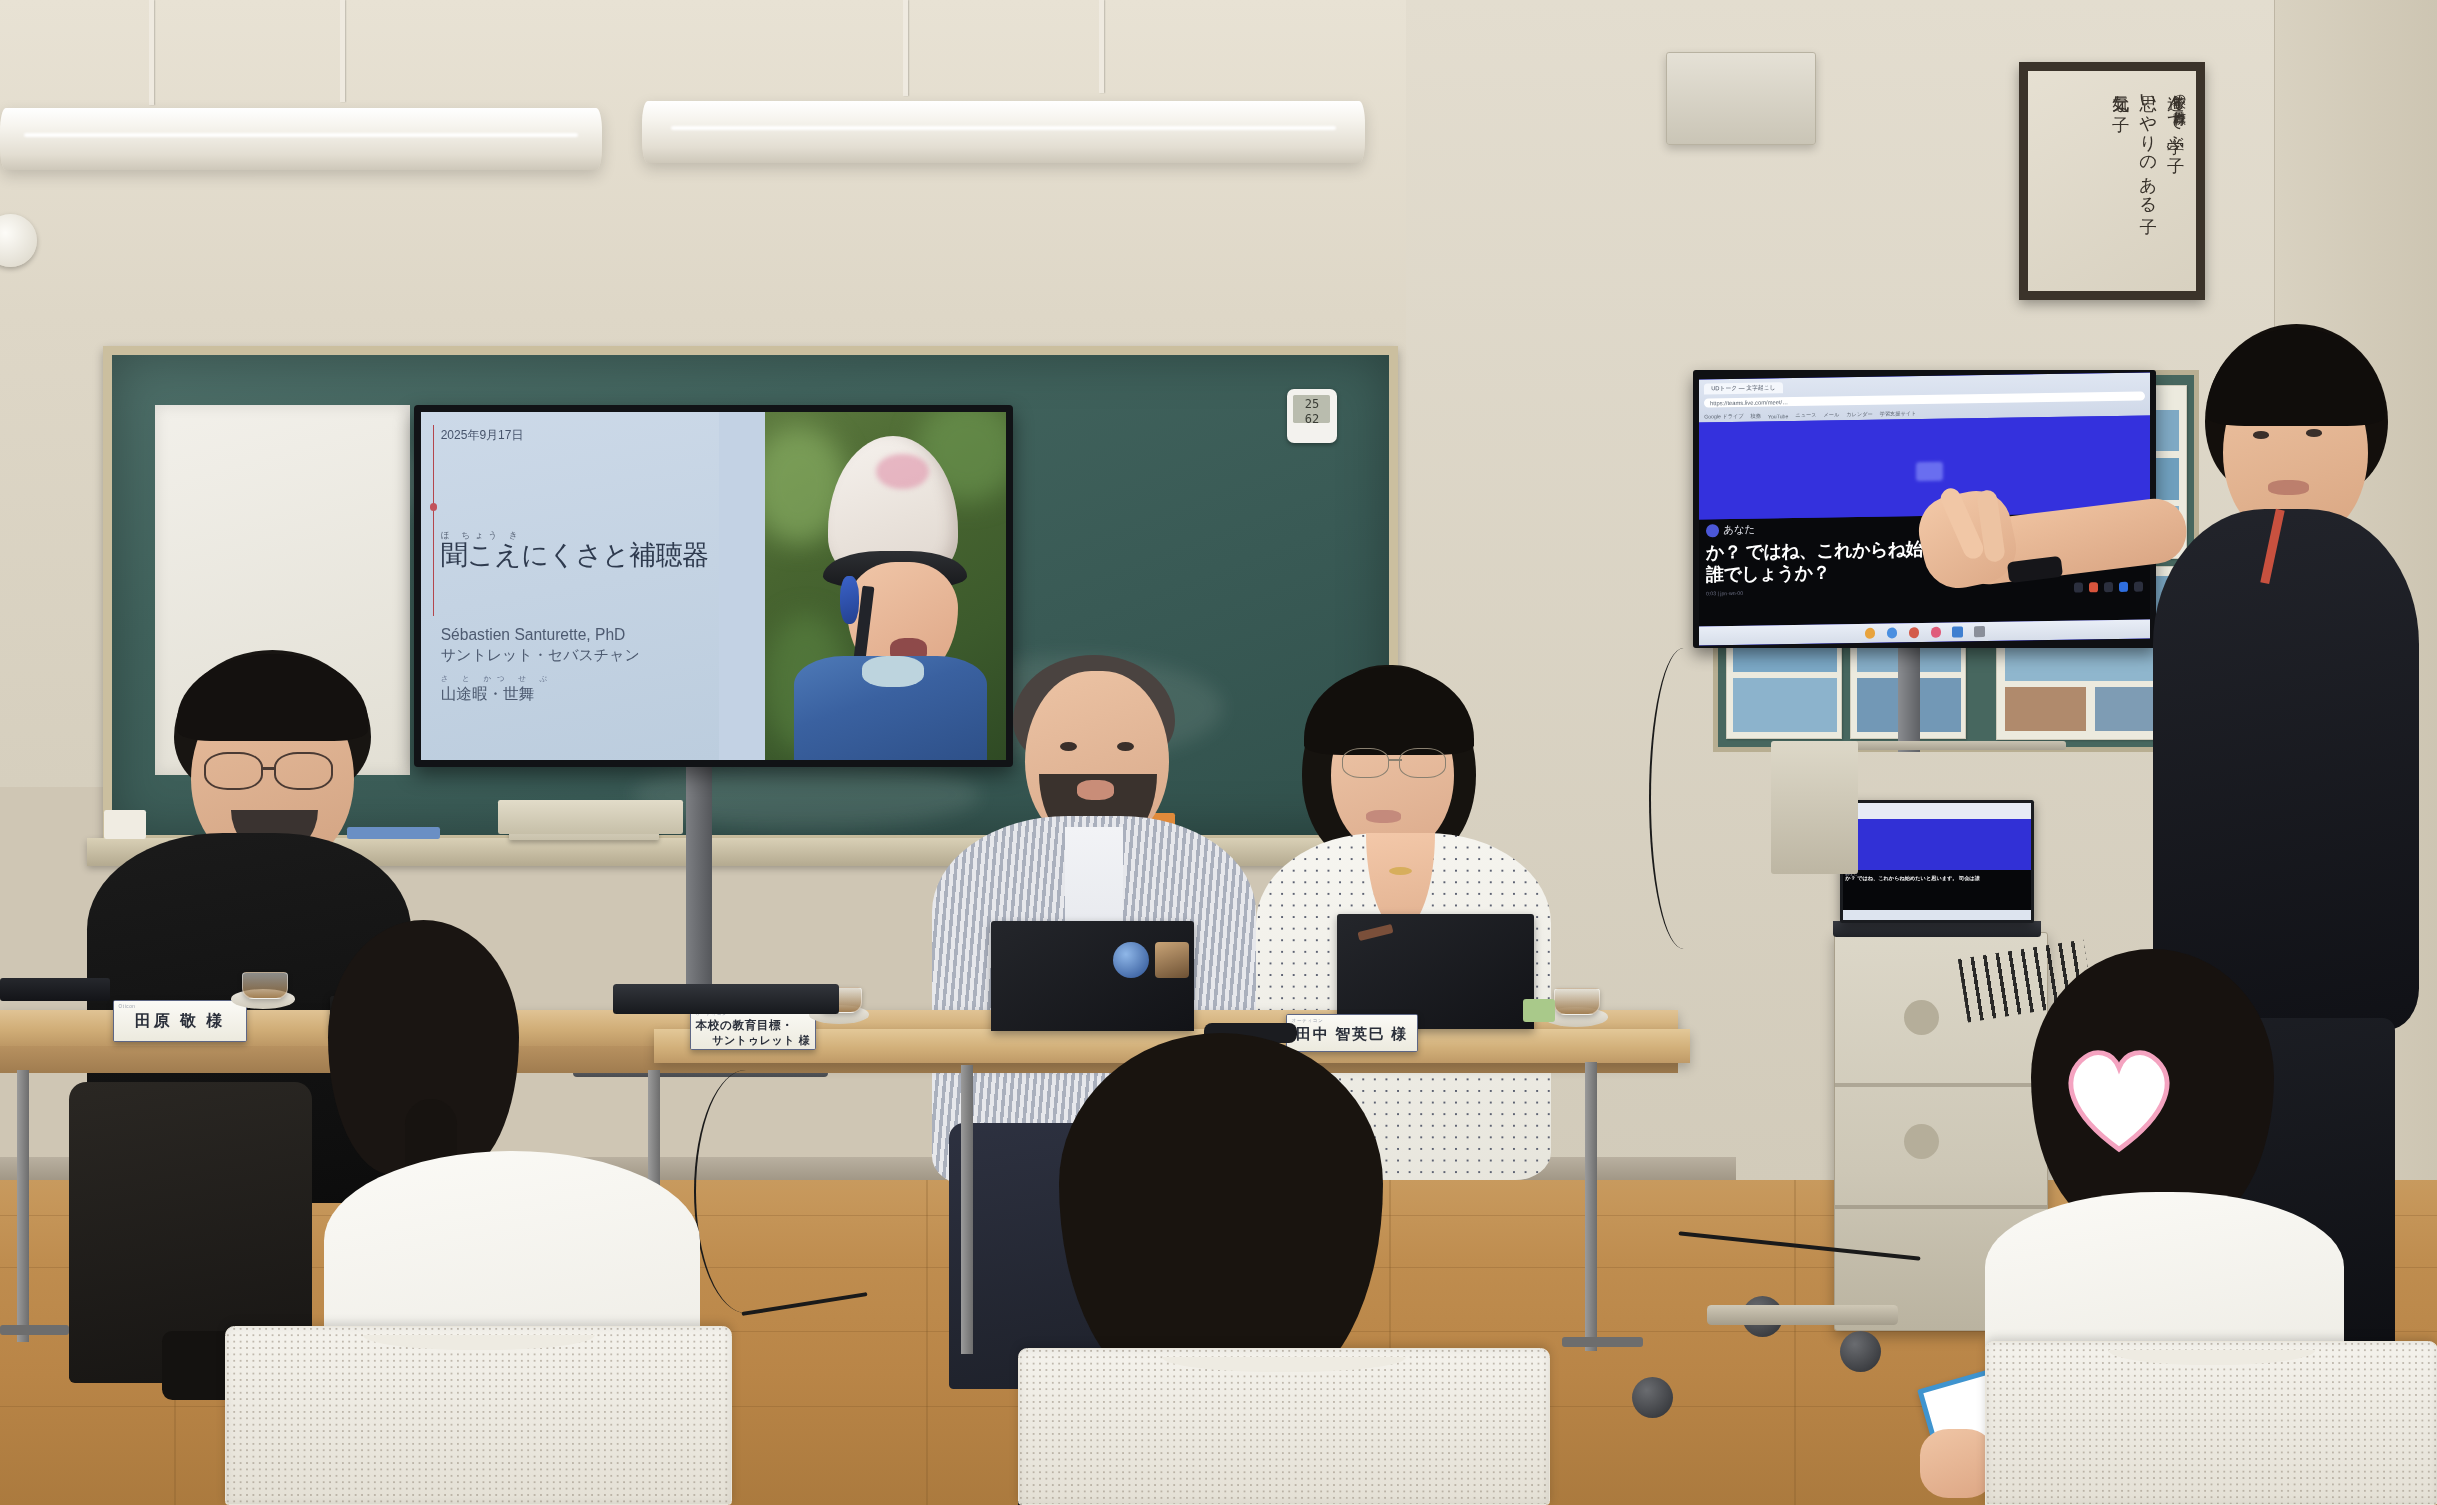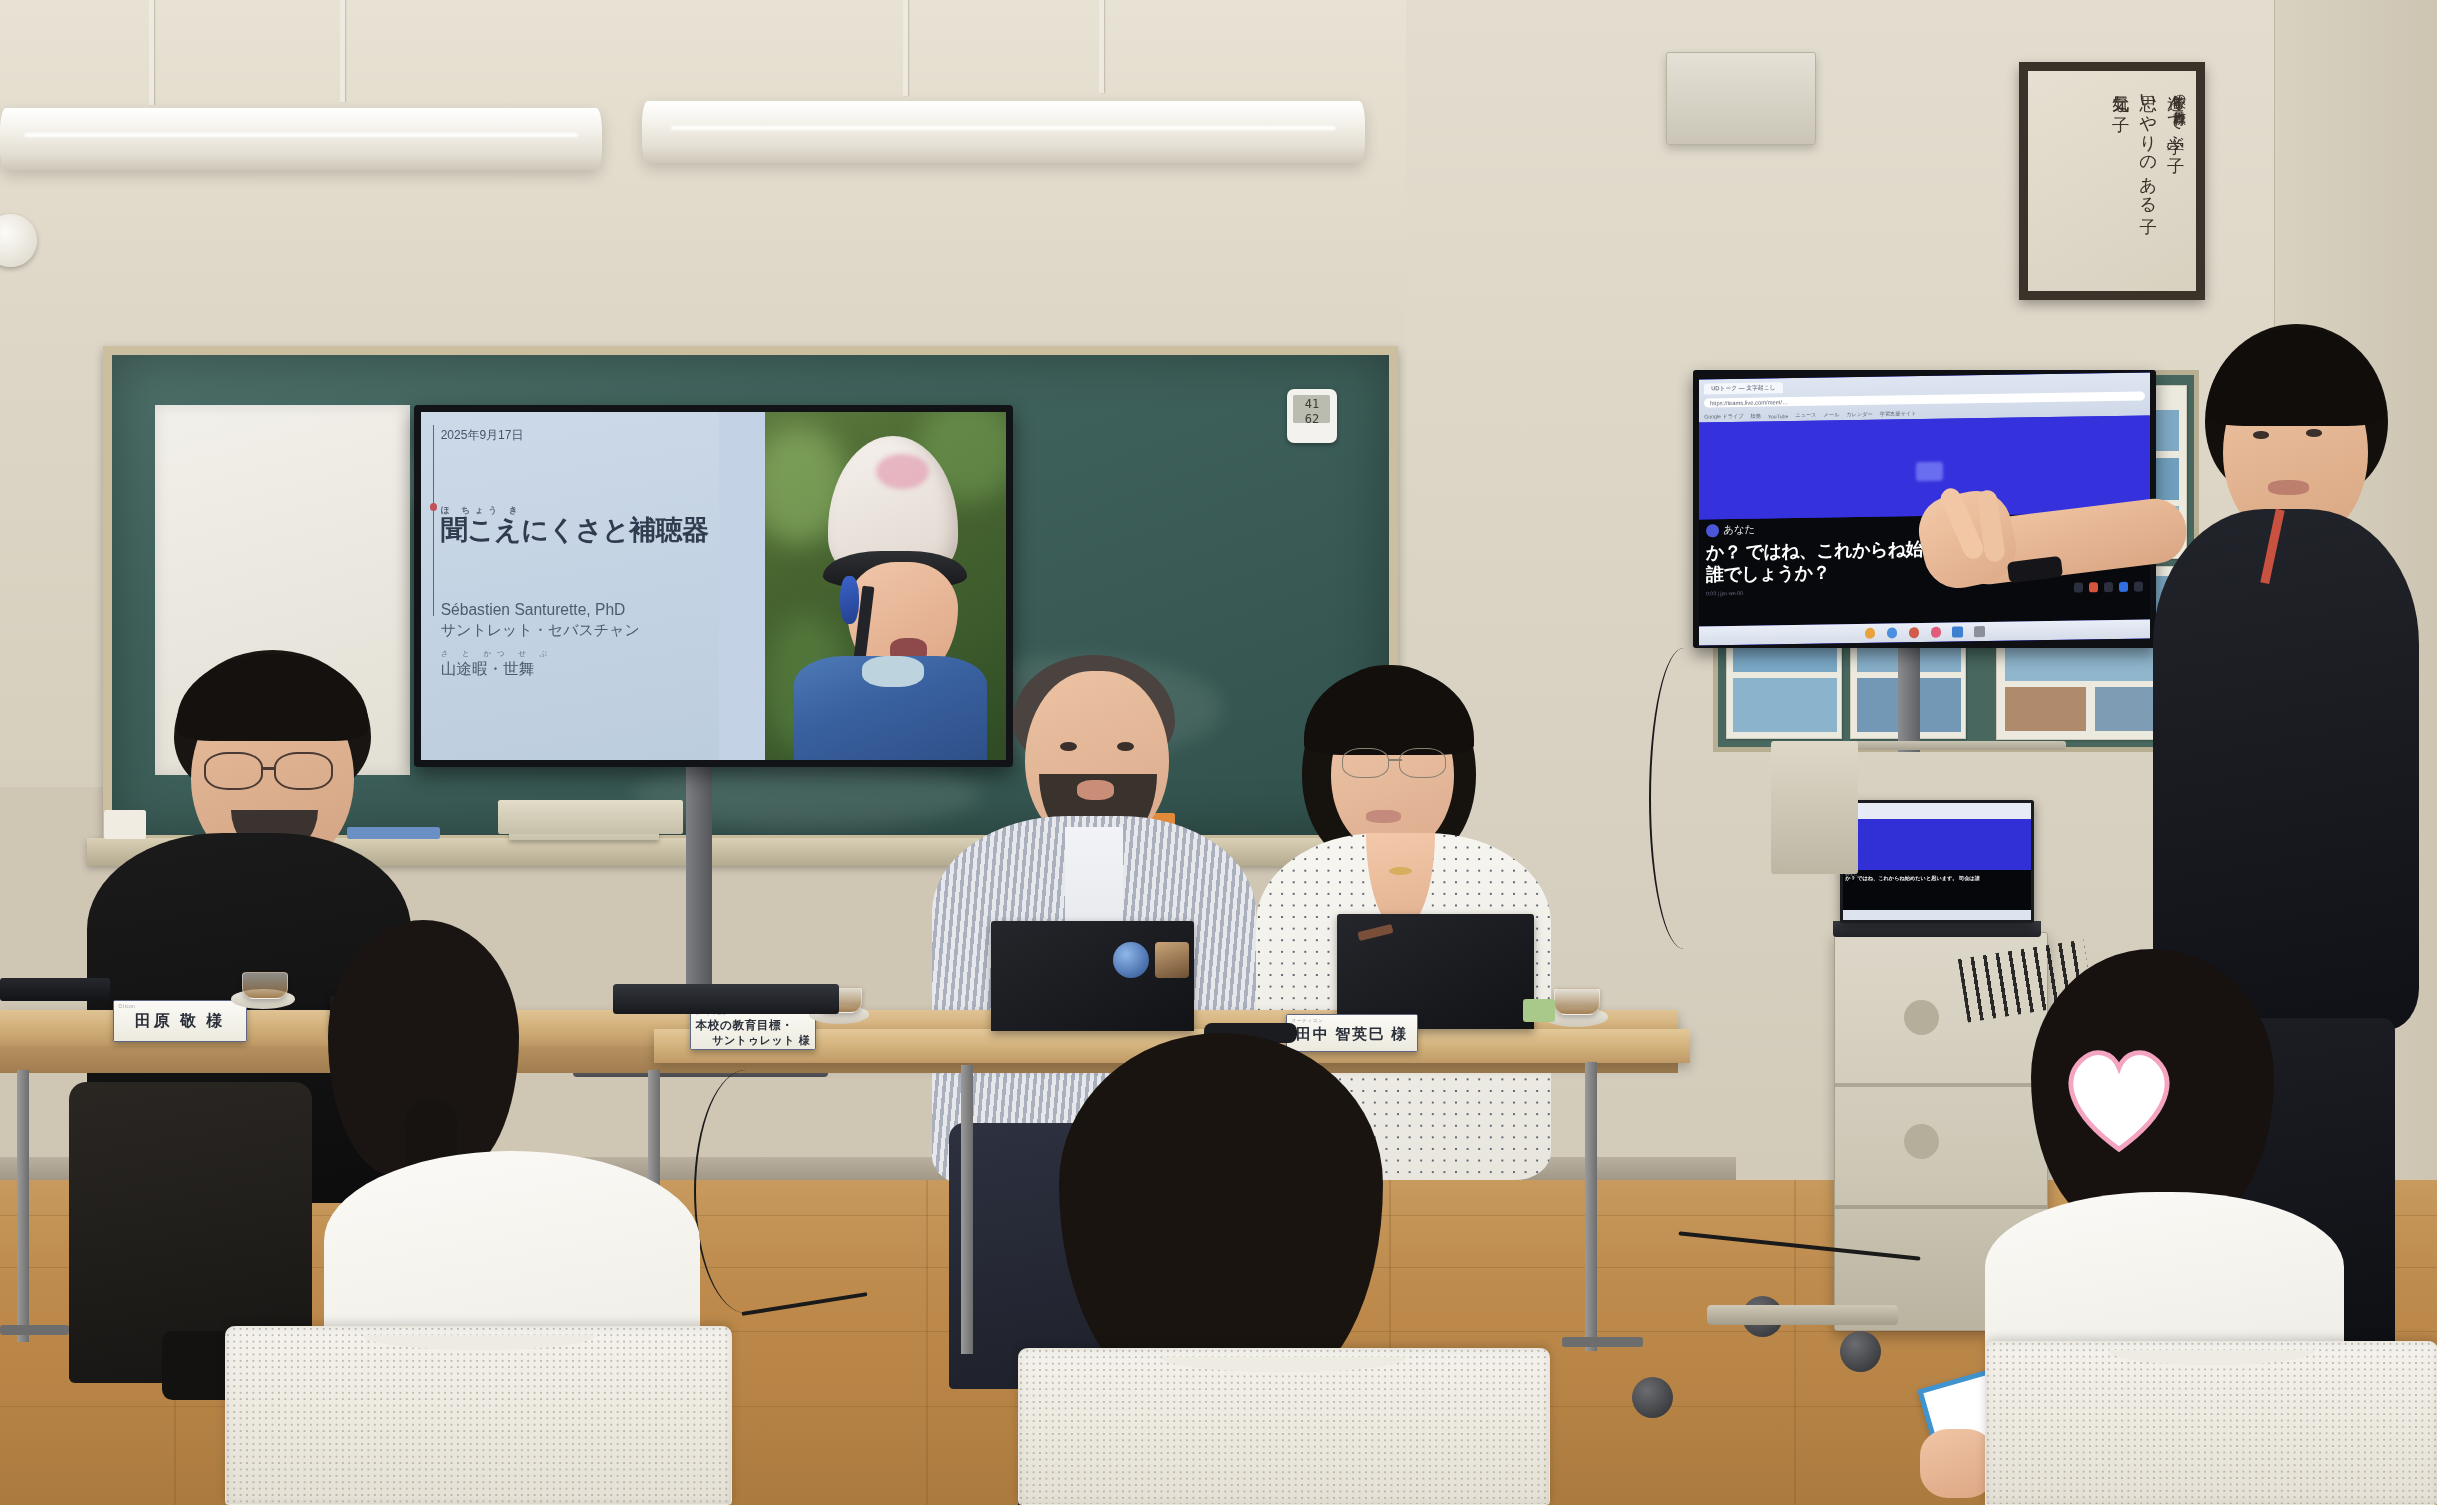--- a/index.html
+++ b/index.html
@@ -138,21 +138,21 @@
   .slide-redline {
     position:absolute; left:11.6px; top:12.7px; width:1.7px; height:191px;
     background:#b4454c;
   }
   .slide-reddot {
     position:absolute; left:8.7px; top:91px; width:7.5px; height:7.5px;
     background:#c2525a; border-radius:50%;
   }
   .slide-date { font-size:12px; color:#46536b; letter-spacing:0px; }
   .slide-title {
-    margin-top:62px; font-size:27px; font-weight:bold; color:#2f3b4f;
+    margin-top:87px; font-size:27px; font-weight:normal; color:#2f3b4f;
     letter-spacing:-0.6px; line-height:1.05;
   }
   .slide-ruby { font-size:8.7px; color:#5a6679; letter-spacing:4.6px; margin-bottom:0.6px;}
   .slide-pres { margin-top:56px; font-size:15.6px; color:#4d5a70; line-height:1.28; }
   .slide-pres-jp { font-size:15px; color:#4d5a70; line-height:1.3; }
   .slide-ruby2 { font-size:7.5px; color:#63708a; letter-spacing:5.8px; margin-top:9.3px;}
   .slide-kanji { font-size:15.6px; color:#4b586e; }
   .slide-photo {
     flex:1; position:relative; overflow:hidden;
     background:linear-gradient(150deg,#5d7a3f 0%,#486530 35%,#3c5a2c 70%,#2f4a24 100%);
@@ -472,21 +472,21 @@
 
   <div class="chalkboard">
     <div class="chalk-smudge" style="left:69px;top:69px;width:243px;height:116px;"></div>
     <div class="chalk-smudge" style="left:810px;top:301px;width:301px;height:104px;"></div>
     <div class="chalk-smudge" style="left:521px;top:405px;width:347px;height:69px;"></div>
   </div>
   <div class="whiteboard-panel"></div>
   <div class="chalk-tray"></div>
   <div class="thermo">
     <div class="thermo-lcd">
-      <div class="thermo-digits">41</div>
+      <div class="thermo-digits">25</div>
       <div class="thermo-digits">62</div>
     </div>
   </div>
 
   <div style="position:absolute;left:509px;top:810px;width:150px;height:30px;background:linear-gradient(180deg,#e7e2d2,#c9c2ac);border-radius:2.3px;box-shadow:0 2.3px 4.6px rgba(0,0,0,.25);"></div>
   <div style="position:absolute;left:1134px;top:813px;width:41px;height:19.7px;background:#e08a3a;border-radius:2.3px;"></div>
   <div style="position:absolute;left:347px;top:827px;width:93px;height:11.6px;background:#6a8fc4;border-radius:2.3px;"></div>
   <div style="position:absolute;left:104px;top:810px;width:42px;height:29px;background:#f0ece2;border-radius:2.3px;"></div>
 
   <div class="bulletin">

